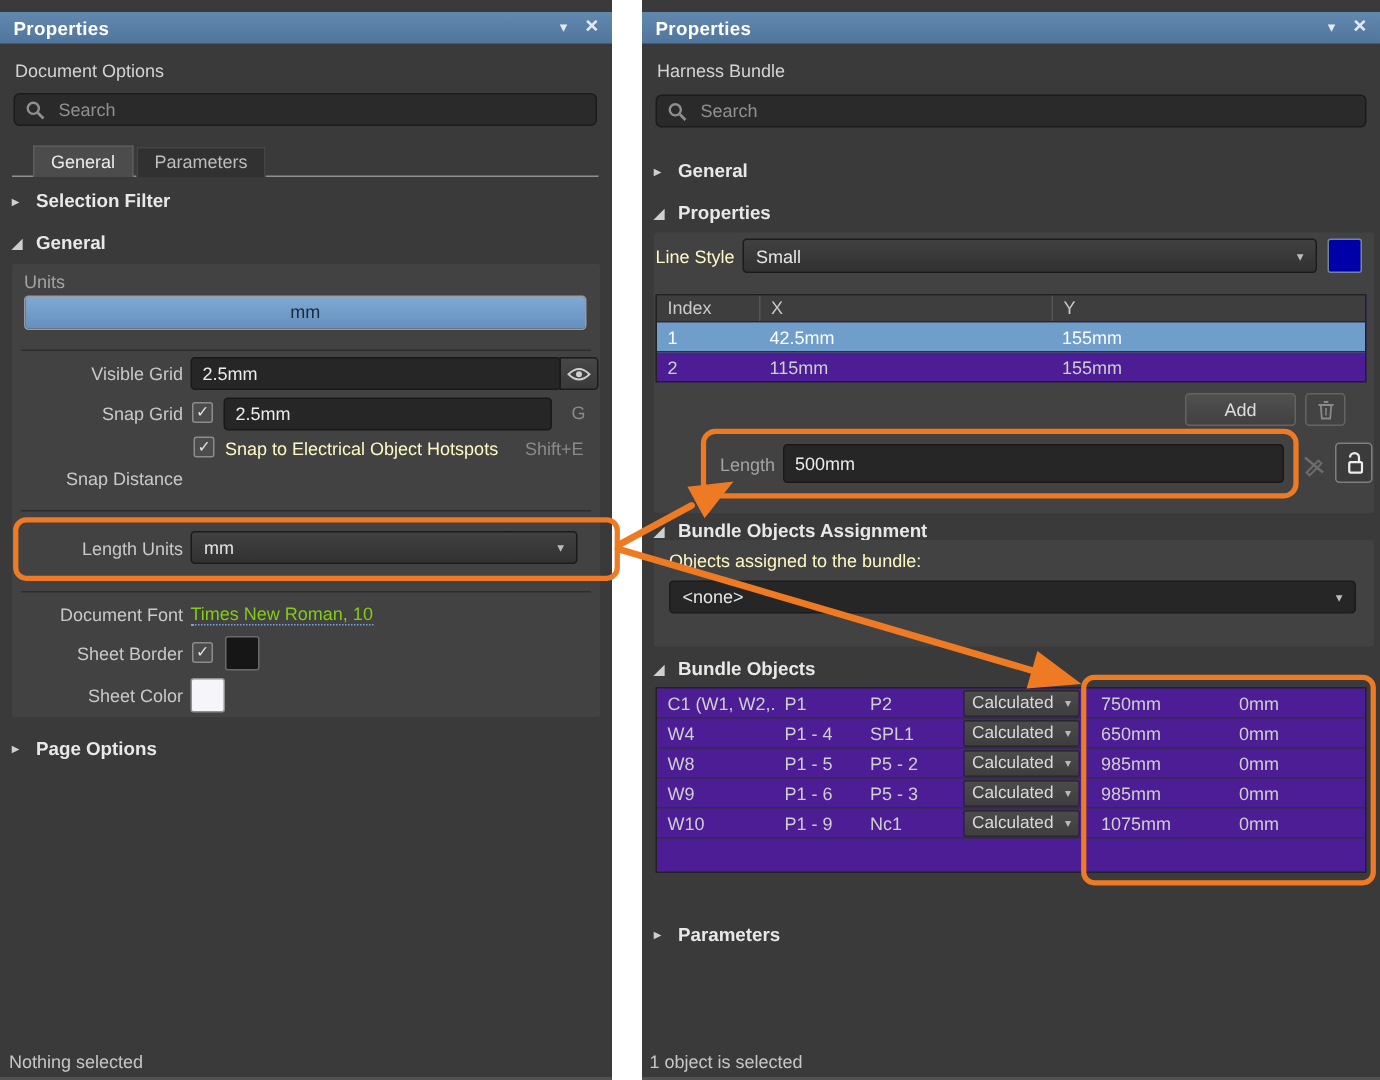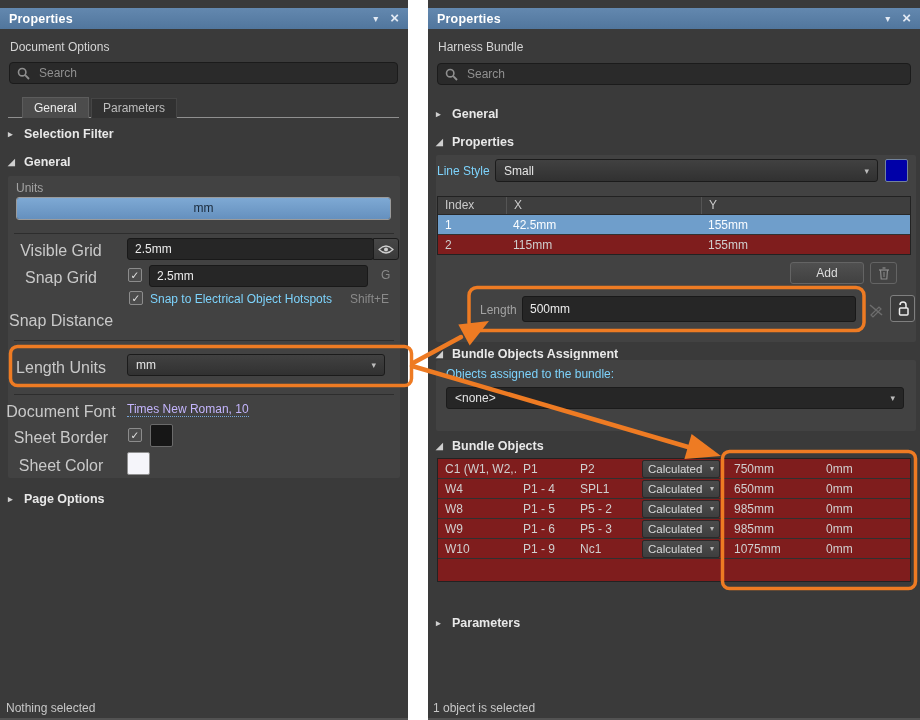--- a/index.html
+++ b/index.html
@@ -18,45 +18,45 @@
              border-radius:4px;display:flex;align-items:center;padding:0 7px;box-sizing:border-box}
   .searchbox svg{margin-right:7px;flex:none}
   .searchbox input{background:transparent;border:none;outline:none;color:#dddddd;
                    font-size:12px;width:100%;font-family:inherit}
   .searchbox input::placeholder{color:#909090}
   .sec{position:absolute;font-size:12.5px;font-weight:bold;color:#e8e8e8;
        display:flex;align-items:center;gap:7px;white-space:nowrap}
   .sec .m{font-size:9px;color:#cfcfcf;width:9px;display:inline-block}
   .group{position:absolute;background:#424242;border-radius:2px}
   .divider{position:absolute;height:1px;background:#2d2d2d}
-  .lbl{position:absolute;font-size:16px;color:#c9c9c9;text-align:center;white-space:nowrap}
-  .txt{position:absolute;font-size:12px;color:#7dd3fc;white-space:nowrap}
+  .lbl{position:absolute;font-size:12px;color:#c9c9c9;text-align:right;white-space:nowrap}
+  .txt{position:absolute;font-size:12px;color:#fef9c3;white-space:nowrap}
   .dim{color:#8a8a8a}
   .inp{position:absolute;background:#262626;border:1px solid #191919;border-radius:3px;
        color:#ebebeb;font-size:12px;padding:0 7px;box-sizing:border-box;font-family:inherit;outline:none}
   .dd{position:absolute;background:linear-gradient(#414141,#313131);border:1px solid #1b1b1b;
       border-radius:3px;color:#e5e5e5;font-size:12px;display:flex;align-items:center;
       justify-content:space-between;padding:0 8px;box-sizing:border-box}
   .dd .chev{color:#bcbcbc;font-size:9px;margin-left:6px}
   .chk{position:absolute;width:14px;height:14px;background:#4c4c4c;border:1px solid #8c8c8c;
        border-radius:2px;color:#e2e2e2;font-size:10.5px;line-height:12px;text-align:center;
        box-sizing:border-box}
   .segwrap{position:absolute;display:flex;border:1px solid #9b9b9b;border-radius:3px;
            overflow:hidden;height:21px;box-sizing:content-box}
   .seg{flex:1;font-size:12px;line-height:20px;text-align:center}
   .seg.on{background:linear-gradient(#7ea9d4,#6590be);color:#1a2a3b}
   .seg.off{background:linear-gradient(#4e4e4e,#424242);color:#d3d3d3;border-left:1px solid #9b9b9b}
   .btn{position:absolute;background:linear-gradient(#505050,#414141);border:1px solid #646464;
        border-radius:3px;color:#dedede;font-size:12px;display:flex;align-items:center;
        justify-content:center;box-sizing:border-box}
   .swatch{position:absolute;box-sizing:border-box;border:1px solid #909090;border-radius:2px}
-  .link{position:absolute;font-size:12px;color:#c4b5fd;border-bottom:1px dotted #76a5da;
+  .link{position:absolute;font-size:12px;color:#84cc16;border-bottom:1px dotted #76a5da;
         white-space:nowrap}
   .status{position:absolute;font-size:12px;color:#c7c7c7}
-  .tbl{position:absolute;border:1px solid #222222;box-sizing:border-box;background:#7f1d1d;overflow:hidden}
+  .tbl{position:absolute;border:1px solid #222222;box-sizing:border-box;background:#4c1d95;overflow:hidden}
   .th{display:flex;background:#3e3e3e;border-bottom:1px solid #282828;box-sizing:border-box}
   .th>div{font-size:12px;color:#cacaca;padding-left:7px;box-sizing:border-box;
           border-left:1px solid #555555;white-space:nowrap;overflow:hidden}
   .th>div:first-child{border-left:none}
   .tr{display:flex;align-items:center;border-bottom:1px solid #313131;box-sizing:border-box}
   .tr>div{font-size:12px;color:#cfcfcf;padding-left:7px;box-sizing:border-box;
           white-space:nowrap;overflow:hidden}
   .tr.sel{background:#6f9ecb}
   .tr.sel>div{color:#fbfdff}
   .desig{color:#7aa6d9}

